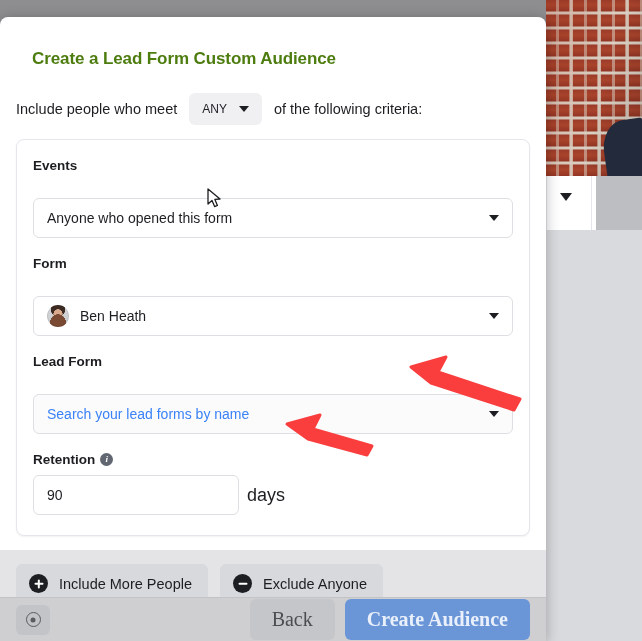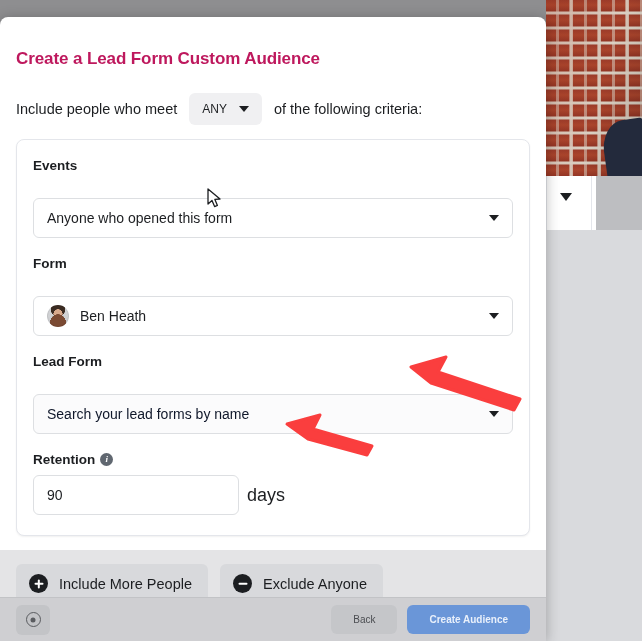--- a/index.html
+++ b/index.html
@@ -66,23 +66,23 @@
     position: absolute;
     left: 0; top: 17px; width: 546px; height: 624px;
     background: #ffffff;
     border-radius: 8px 8px 0 0;
     box-shadow: 0 2px 14px rgba(0,0,0,.28);
     overflow: hidden;
   }
   .modal-body { padding: 16px 16px 0 16px; }
 
   .modal-title {
-    font-size: 17px; font-weight: bold; color: #be185d;
+    font-size: 17px; font-weight: bold; color: #4d7c0f;
     letter-spacing: -.1px;
-    margin: 16px 0 0 0;
+    margin: 16px 0 0 16px;
   }
 
   .criteria-row {
     display: flex; align-items: center;
     margin-top: 24px; margin-bottom: 14px;
     font-size: 14.5px; color: #1c1e21;
   }
   .criteria-text { color: #1c1e21; }
   .any-pill {
     display: inline-flex; align-items: center; gap: 12px;
@@ -132,21 +132,21 @@
     height: 40px;
     border: 1px solid #dddfe2;
     border-radius: 6px;
     background: #ffffff;
     padding: 0 34px 0 13px;
     font-size: 14px; color: #1c1e21;
     cursor: pointer;
     margin-top: 25px;
   }
   .select-box.muted { background: #fbfbfc; }
-  .select-box .ph { color: #0f172a; }
+  .select-box .ph { color: #3b82f6; }
   .select-box .arrow {
     position: absolute; right: 13px; top: 50%;
     transform: translateY(-50%);
   }
   .avatar {
     width: 22px; height: 22px; border-radius: 50%;
     margin-right: 11px; flex: none;
     background:
       radial-gradient(circle at 50% 78%, #7b4a33 0 38%, rgba(123,74,51,0) 39%),
       radial-gradient(circle at 50% 40%, #d8a98c 0 26%, rgba(216,169,140,0) 27%),
@@ -231,22 +231,22 @@
     position: relative;
   }
   .foot-icon .ring::after {
     content: ""; position: absolute;
     left: 50%; top: 50%; transform: translate(-50%,-50%);
     width: 5px; height: 5px; border-radius: 50%; background: #5a5c60;
   }
   .foot-spacer { flex: 1; }
   .foot-btn {
     border: none; border-radius: 6px;
-    padding: 9px 22px; font-size: 10px;
-    font-family: Liberation Sans, sans-serif;
+    padding: 9px 22px; font-size: 20px;
+    font-family: Liberation Serif, serif;
     cursor: pointer;
   }
   .foot-btn.back { background: #c5c6c9; color: #4b4d51; margin-right: 10px; }
   .foot-btn.primary { background: #6a96d8; color: #e9f0fb; font-weight: bold; }
 
   
   .right-col {
     position: absolute;
     left: 546px; top: 176px; right: 0; bottom: 0;
     background: #ffffff;

